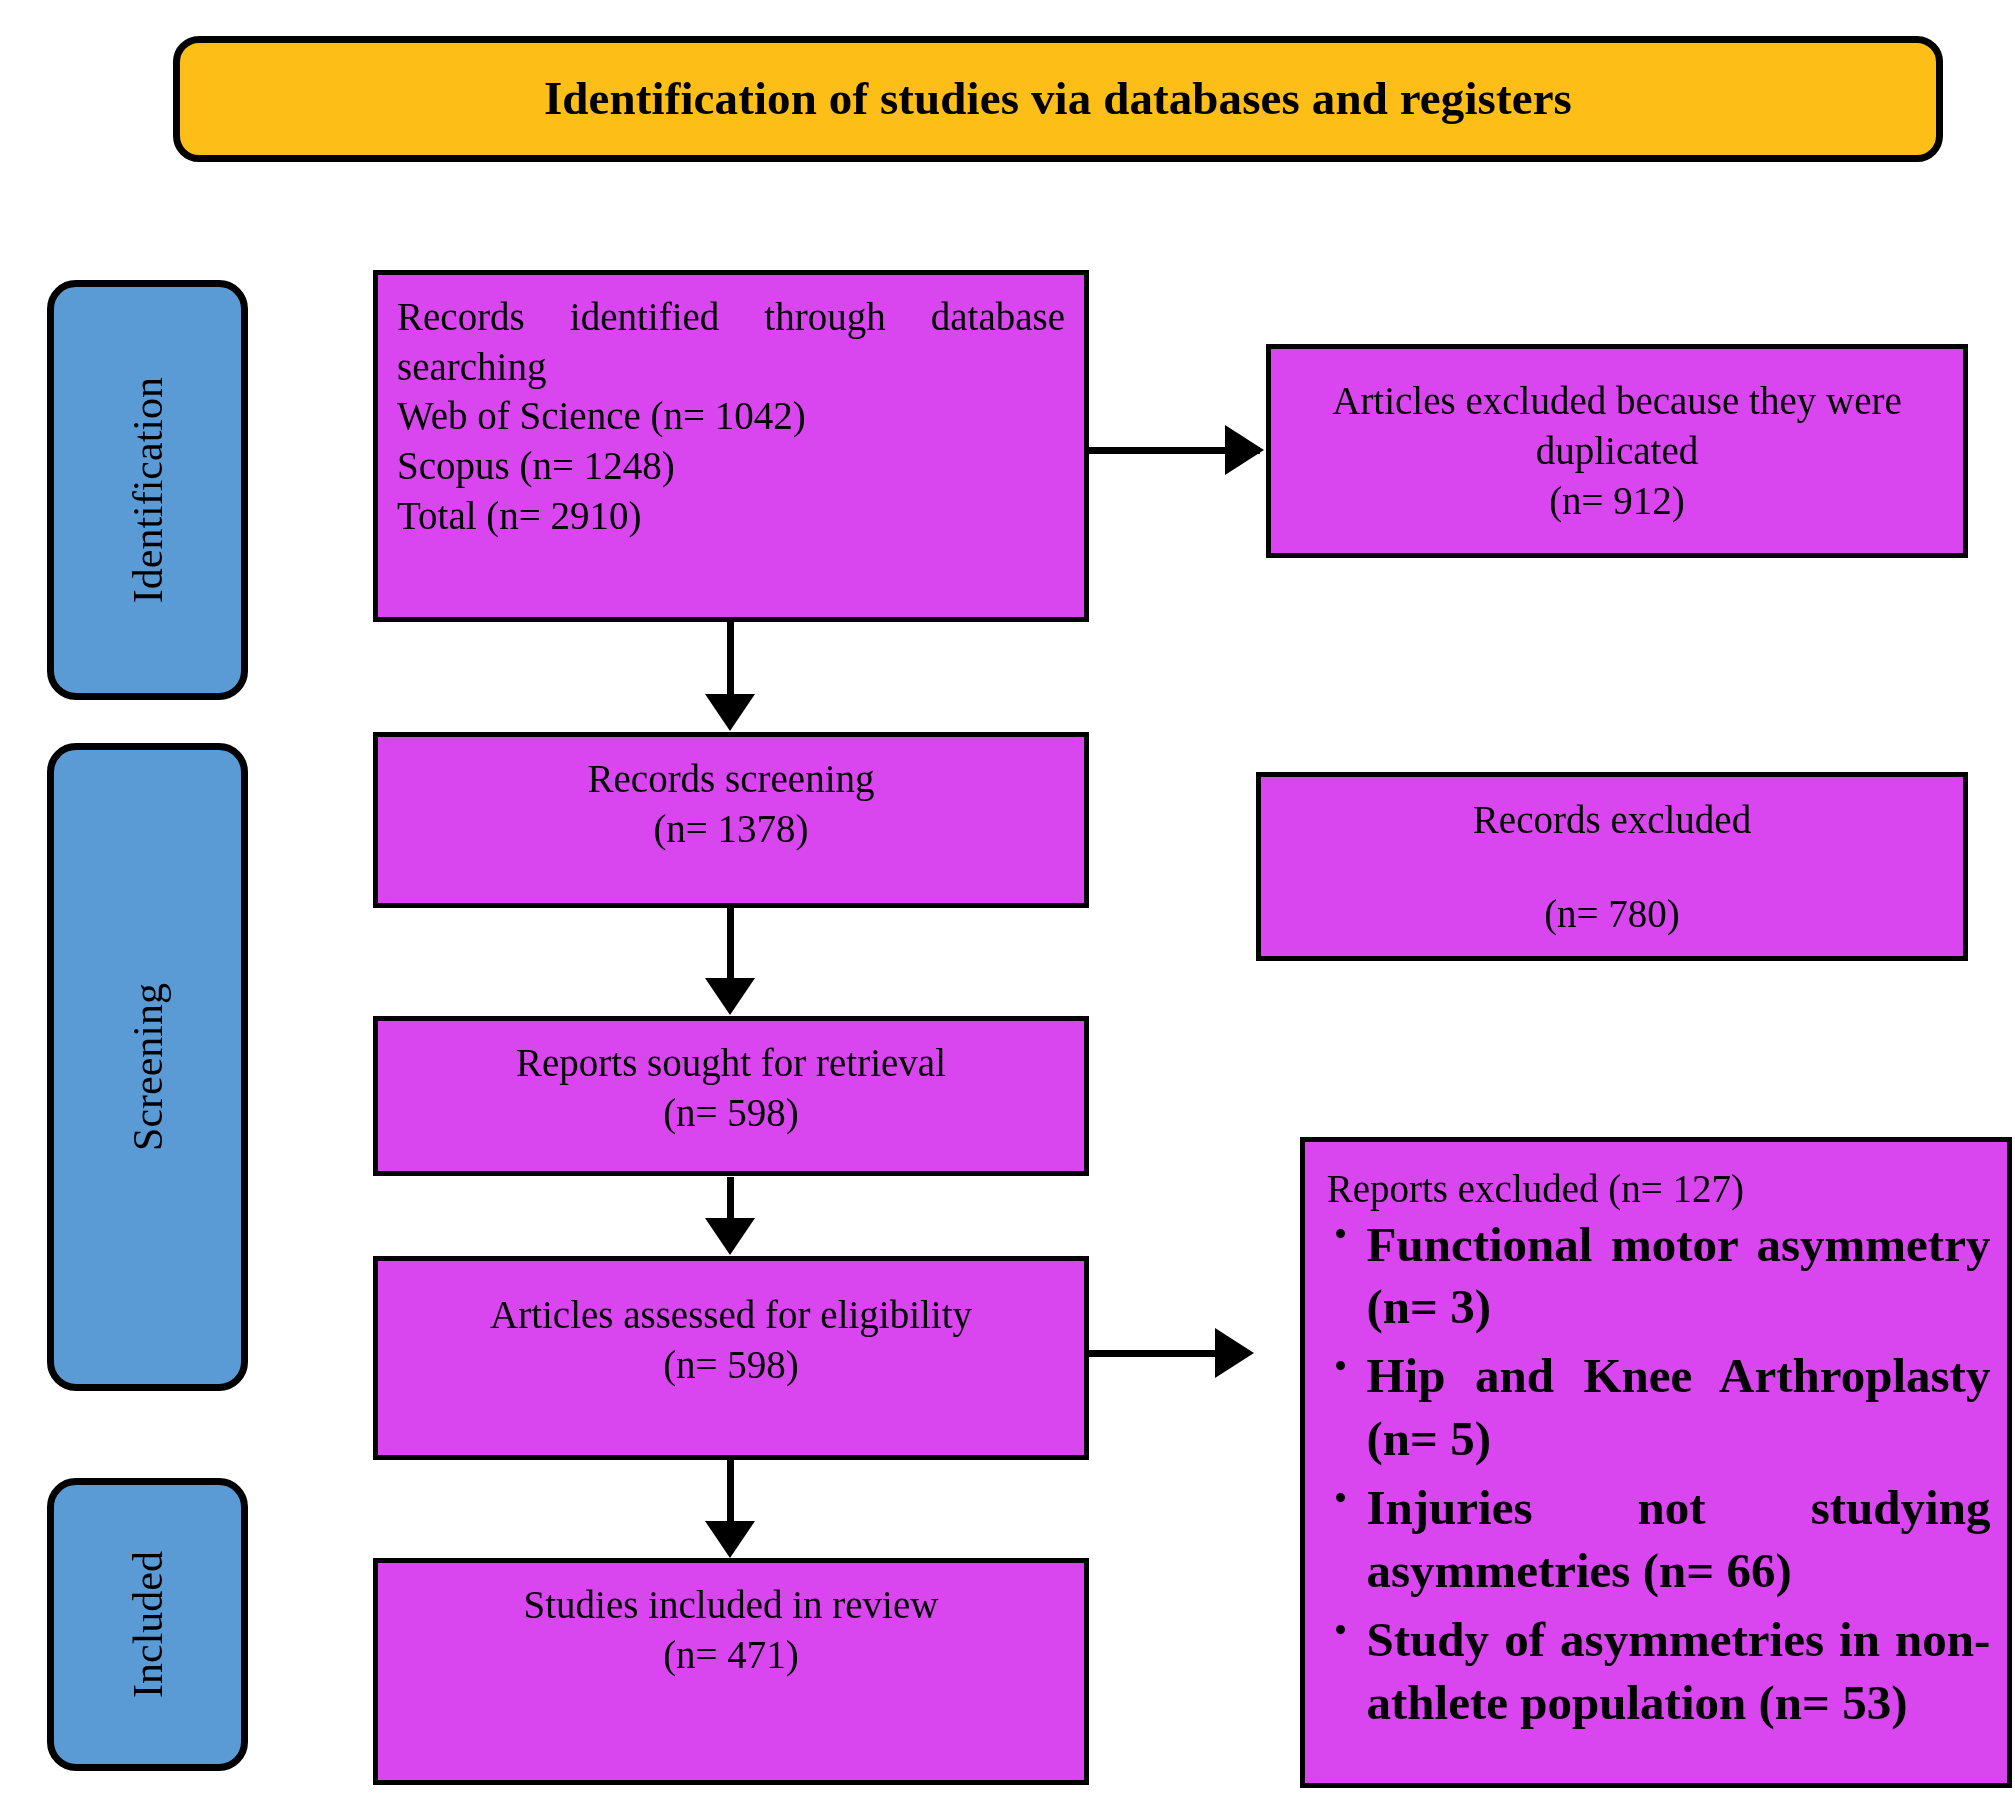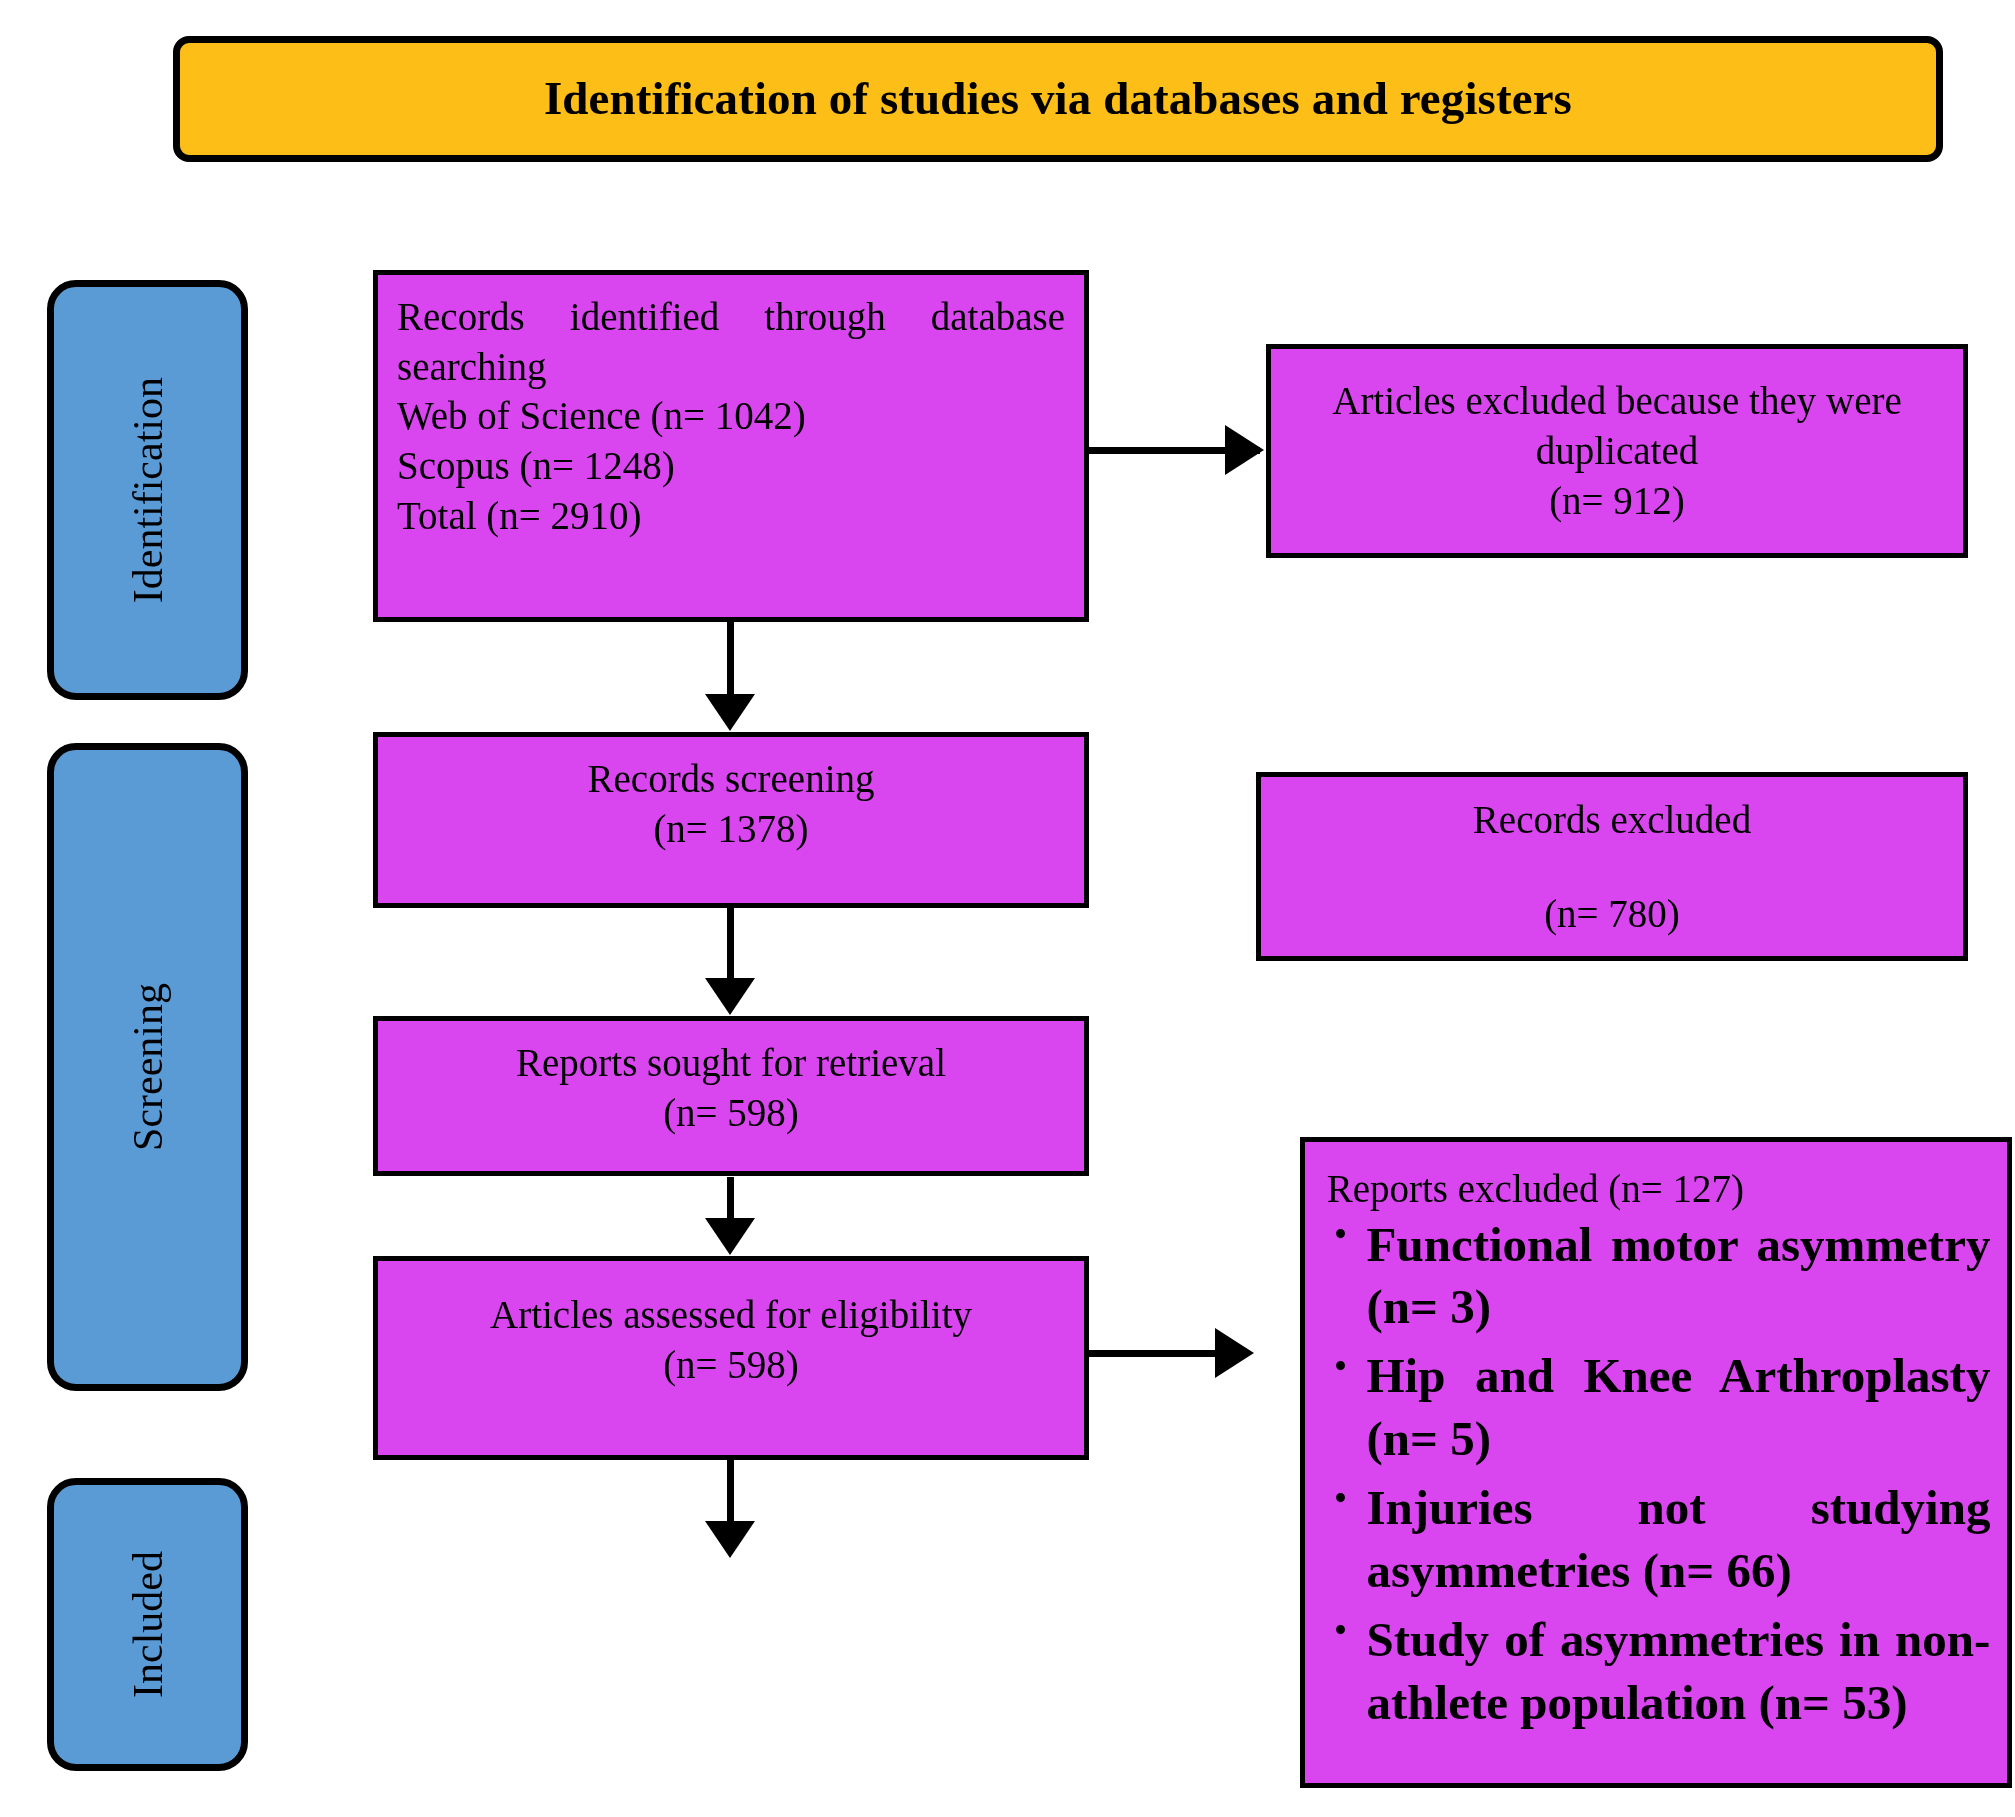--- a/index.html
+++ b/index.html
@@ -25,21 +25,21 @@
 
   
   .title-banner {
     position: absolute;
     left: 173px;
     top: 36px;
     width: 1770px;
     height: 126px;
     background: #FCBE17;
     border: 7px solid #000000;
-    border-radius: 16px;
+    border-radius: 26px;
     box-sizing: border-box;
     display: flex;
     align-items: center;
     justify-content: center;
   }
   .title-banner .title-text {
     font-weight: bold;
     font-size: 47px;
     line-height: 1.1;
     letter-spacing: 0.1px;
@@ -219,20 +219,24 @@
   <div class="flow-box" id="box-rep-excluded">
     <p class="rep-head">Reports excluded (n= 127)</p>
     <ul class="rep-list">
       <li>Functional motor asymmetry (n= 3)</li>
       <li>Hip and Knee Arthroplasty (n= 5)</li>
       <li>Injuries not studying asymmetries (n= 66)</li>
       <li>Study of asymmetries in non-athlete population (n= 53)</li>
     </ul>
   </div>
 
+  <div class="flow-box" id="box-included">
+    <p class="txt-center">Studies included in review</p>
+    <p class="txt-center">(n= 471)</p>
+  </div>
 
   <div class="conn">
     <div class="h-line" style="left:1089px; top:447px; width:171px;"></div>
     <div class="arrow-right" style="left:1225px; top:425px;"></div>
   </div>
 
   <div class="conn">
     <div class="v-line" style="left:727px; top:622px; height:76px;"></div>
     <div class="arrow-down" style="left:705px; top:694px;"></div>
   </div>

